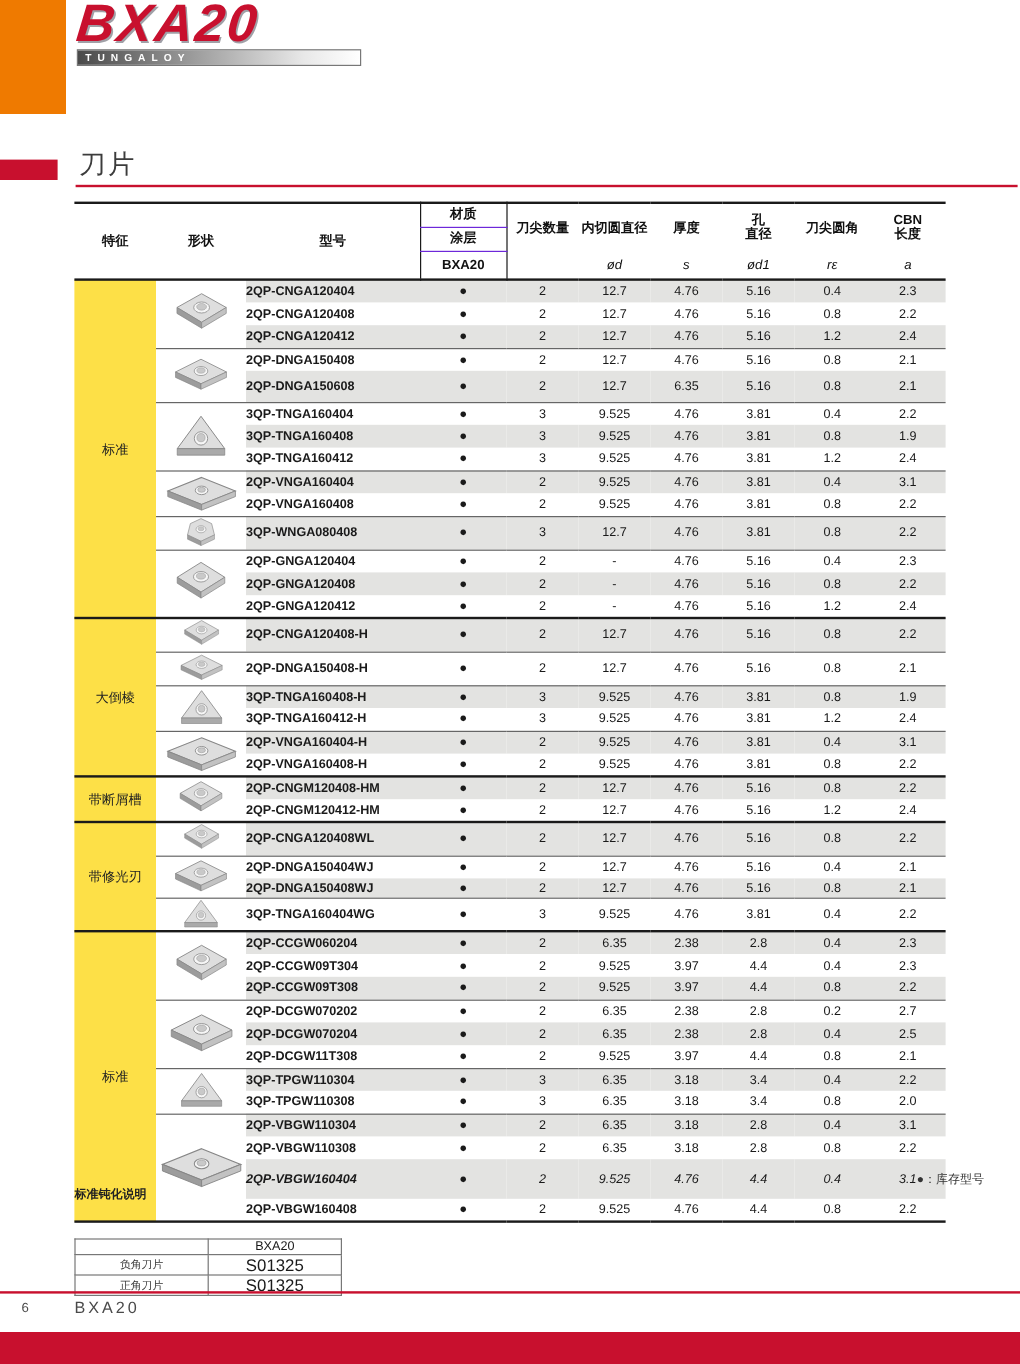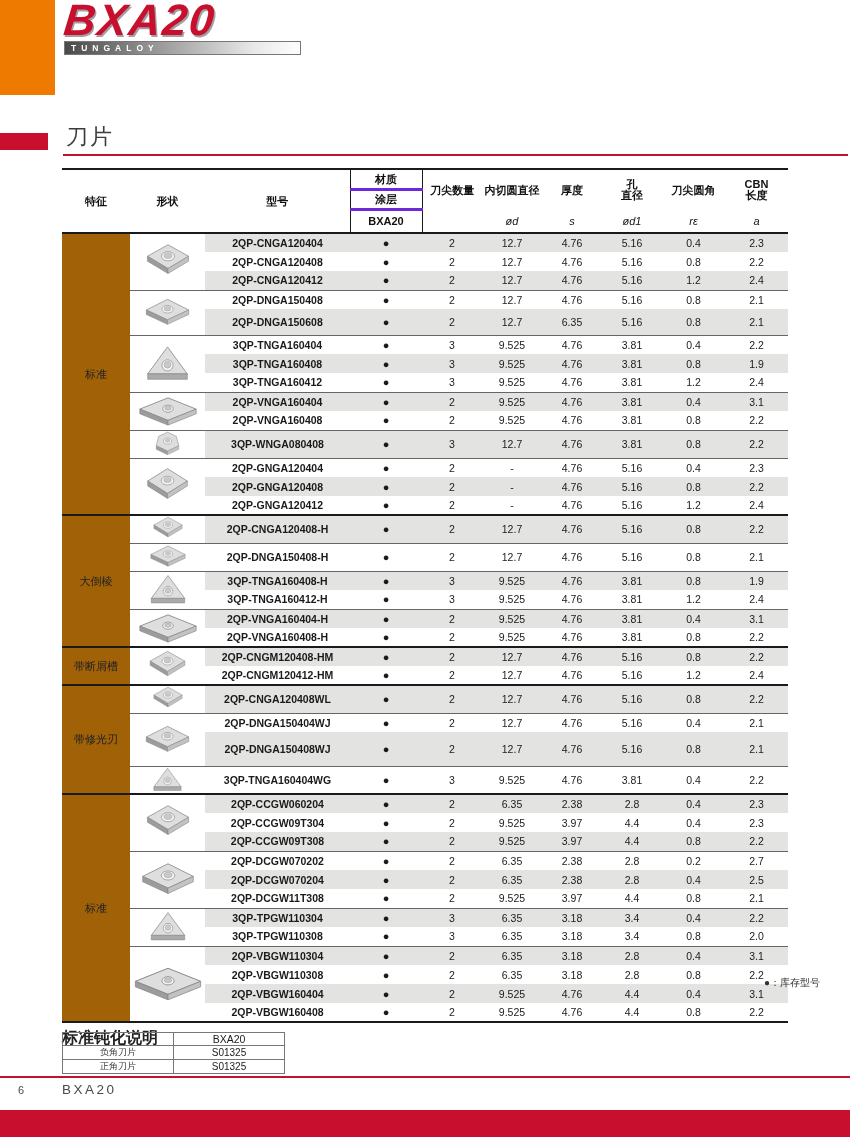--- a/index.html
+++ b/index.html
@@ -34,43 +34,43 @@
   
   .table-wrap { left:62px; top:168px; width:726px; }
   table.main { table-layout:fixed; width:726px; border-collapse:collapse;
     border-top:2px solid #1a1a1a; border-bottom:2px solid #1a1a1a; }
   table.main thead { border-bottom:2px solid #1a1a1a; }
   table.main td { padding:0; vertical-align:middle; }
   thead td { font-size:11px; font-weight:bold; text-align:center; line-height:12px; color:#111; }
   thead tr.h1 td, thead tr.h2 td { height:20px; }
   thead tr.h3 td { height:24px; }
   td.mat { border-left:1.5px solid #1a1a1a; border-right:1.5px solid #1a1a1a; }
-  td.mat-line { border-bottom:3px solid #6d28d9; }
+  td.mat-line { border-bottom:1px solid #6d28d9; }
   td.unit { font-style:italic; font-weight:normal; font-size:11px; }
   .two-line span { display:block; line-height:11px; }
 
   tbody td { font-size:10.5px; }
   td.d { text-align:center; }
-  td.model { font-weight:bold; text-align:center; padding-left:6px; letter-spacing:0; }
+  td.model { font-weight:bold; text-align:left; padding-left:6px; letter-spacing:0; }
   td.dot { font-size:11px; }
   tr.shade td.d { background:#e3e3e1; }
-  td.feature-cell { text-align:center; font-size:11px; background:#a16207; color:#222; }
+  td.feature-cell { text-align:center; font-size:11px; background:#fde047; color:#222; }
   td.shape-cell { text-align:center; background:#fff; }
   td.shape-cell svg { display:block; margin:0 auto; }
   .group-sep { border-top:2px solid #1a1a1a; }
   .sub-sep { border-top:1px solid #666; }
 
   
   .stock-note { right:30px; top:976px; font-size:10px; color:#333; }
-  .honing-title { left:62px; top:1028px; font-size:16px; font-weight:bold; color:#222; }
+  .honing-title { left:62px; top:988px; font-size:10px; font-weight:bold; color:#222; }
   .honing-wrap { left:62px; top:1032px; }
   table.honing { border-collapse:collapse; table-layout:fixed; }
   table.honing td { border:1px solid #777; height:13px; text-align:center; vertical-align:middle; padding:0 2px; }
   table.honing td.lbl { font-size:9px; color:#333; width:111px; }
-  table.honing td.val { font-size:10px; width:111px; }
+  table.honing td.val { font-size:14px; width:111px; }
   table.honing td.hdr { font-size:10.5px; width:111px; }
 
   
   .footer-rule { left:0; top:1076px; width:850px; height:2px; background:#c8102e; }
   .footer-num { left:18px; top:1084px; font-size:11px; color:#4a4a4a; }
   .footer-brand { left:62px; top:1082px; font-size:13.5px; letter-spacing:2.5px; color:#4a4a4a; }
   .bottom-bar { left:0; top:1110px; width:850px; height:27px; background:#c8102e; }
 </style>
 </head>
 <body>
@@ -486,21 +486,21 @@
           </td>
           <td class="model d model sub-sep">2QP-DNGA150404WJ</td>
           <td class="dot d sub-sep">●</td>
           <td class="d sub-sep">2</td>
           <td class="d sub-sep">12.7</td>
           <td class="d sub-sep">4.76</td>
           <td class="d sub-sep">5.16</td>
           <td class="d sub-sep">0.4</td>
           <td class="d sub-sep">2.1</td>
         </tr>
-        <tr class="shade" style="height: 34px;">
+        <tr class="shade" style="height: 16px;">
           <td class="model d model">2QP-DNGA150408WJ</td>
           <td class="dot d">●</td>
           <td class="d">2</td>
           <td class="d">12.7</td>
           <td class="d">4.76</td>
           <td class="d">5.16</td>
           <td class="d">0.8</td>
           <td class="d">2.1</td>
         </tr>
         <tr class="plain" style="height: 28px;">
@@ -650,21 +650,21 @@
         <tr class="plain" style="height: 19px;">
           <td class="model d model">2QP-VBGW110308</td>
           <td class="dot d">●</td>
           <td class="d">2</td>
           <td class="d">6.35</td>
           <td class="d">3.18</td>
           <td class="d">2.8</td>
           <td class="d">0.8</td>
           <td class="d">2.2</td>
         </tr>
-        <tr class="shade" style="height: 19px;">
+        <tr class="shade" style="height: 33px; font-style: italic;">
           <td class="model d model">2QP-VBGW160404</td>
           <td class="dot d">●</td>
           <td class="d">2</td>
           <td class="d">9.525</td>
           <td class="d">4.76</td>
           <td class="d">4.4</td>
           <td class="d">0.4</td>
           <td class="d">3.1</td>
         </tr>
         <tr class="plain" style="height: 19px;">

